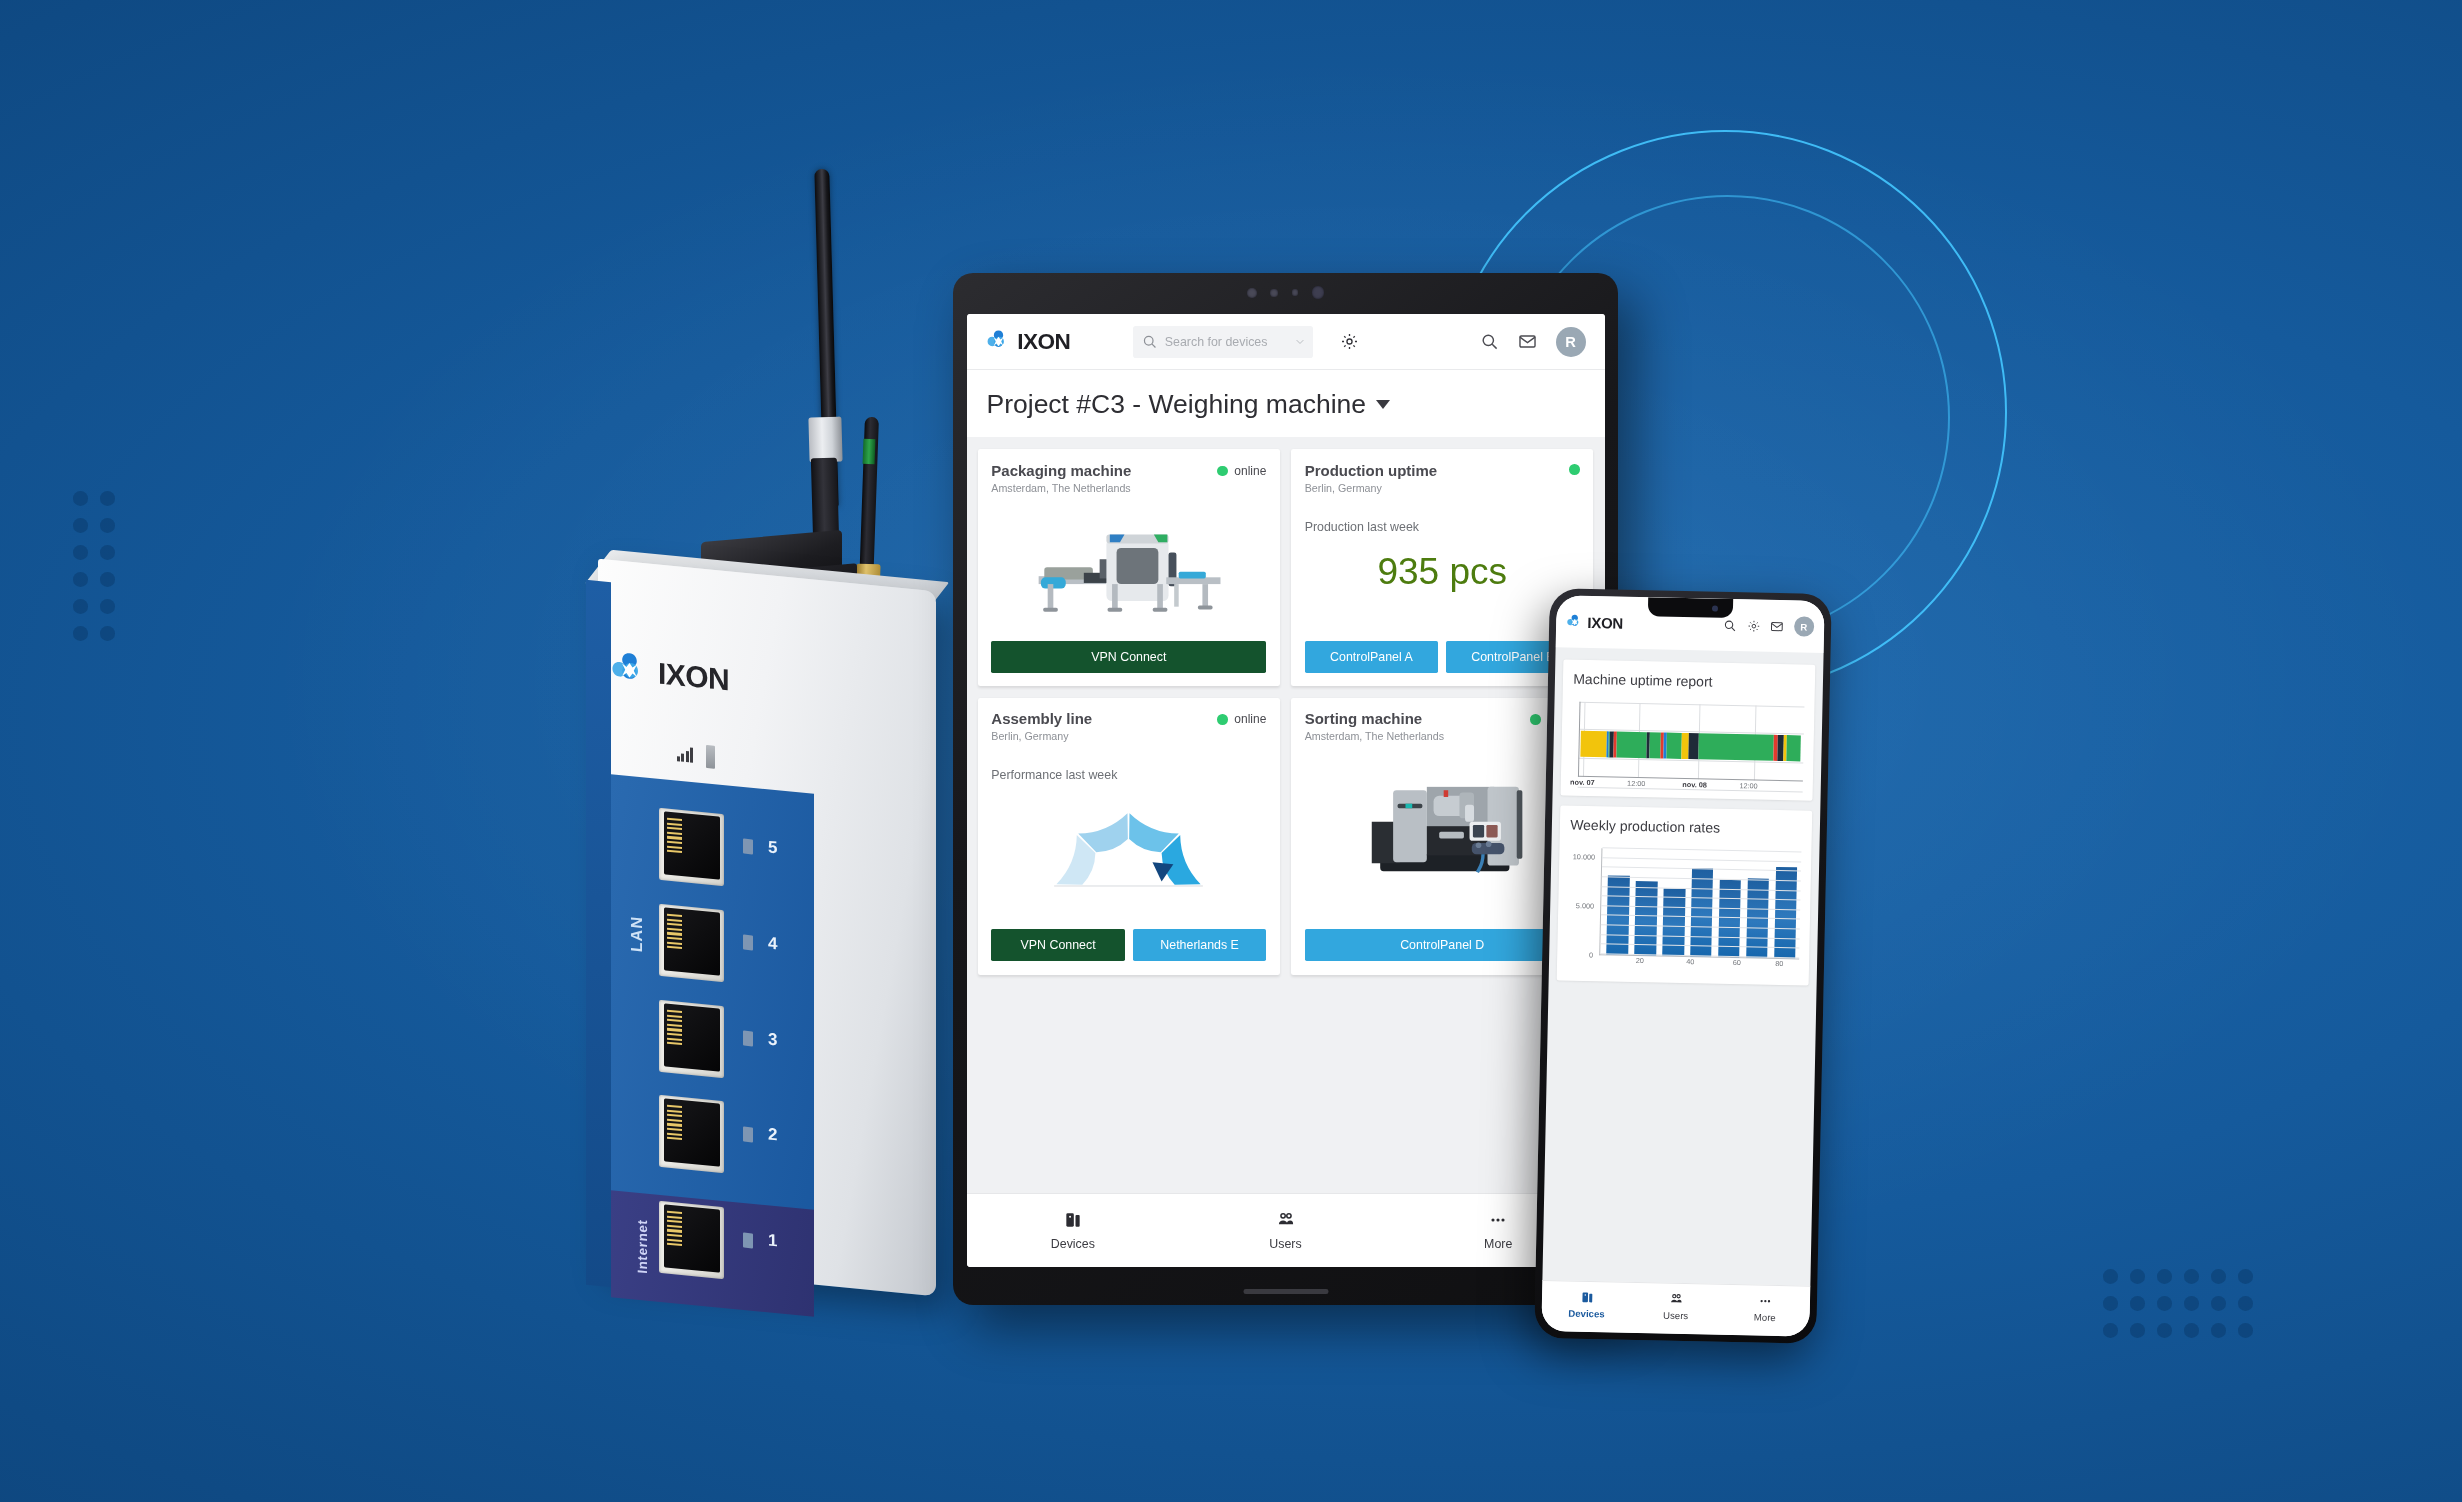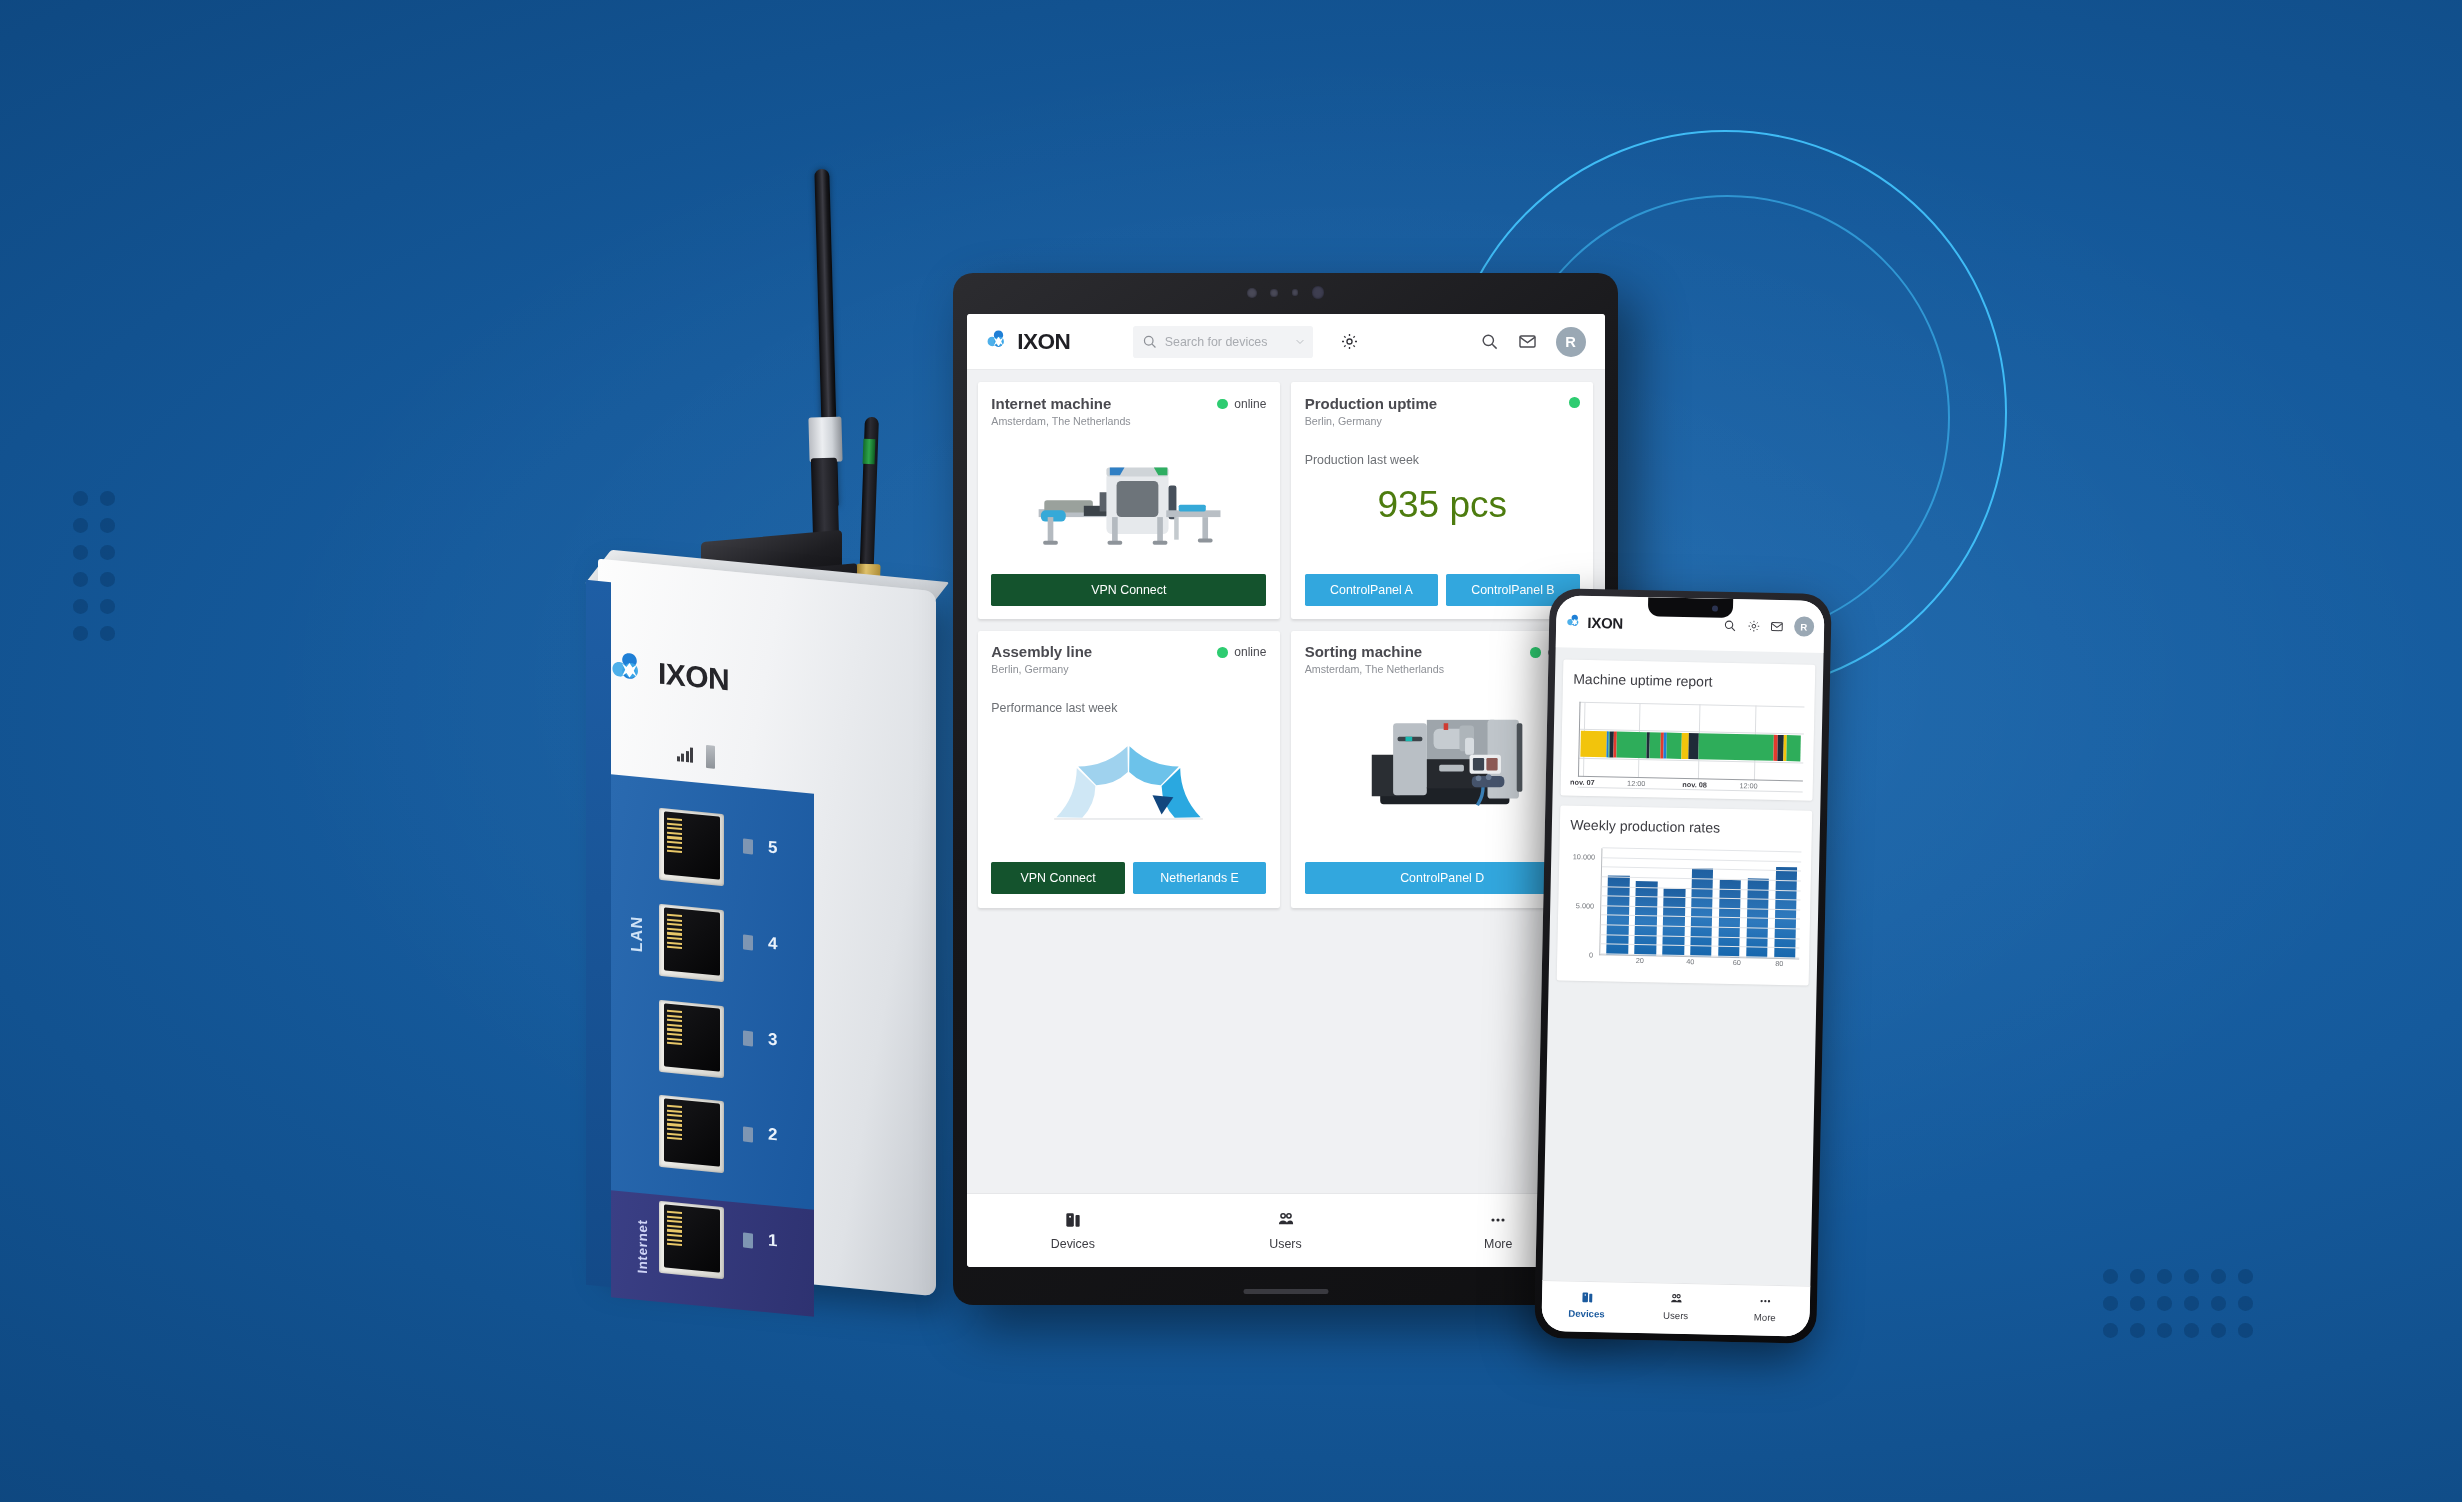--- a/index.html
+++ b/index.html
@@ -493,27 +493,33 @@
         <span>
           <svg width="19" height="19" viewBox="0 0 24 24" fill="none" stroke="#4c4c52" stroke-width="1.8">
             <rect x="2.5" y="5" width="19" height="14" rx="1.5"></rect>
               <path d="M2.5 6.5L12 13.5 21.5 6.5"></path>
           </svg>
         </span>
         <span class="avatar">R</span>
       </div>
     </div>
 
+    <div class="t-titlebar">
+      <div class="t-title">
+        <span>Project #C3 - Weighing machine</span>
+        <span class="caret"></span>
+      </div>
+    </div>
 
     <div class="t-body">
 
       <div class="card">
         <div class="card-hd">
           <div>
-            <div class="card-name">Internet machine</div>
+            <div class="card-name">Packaging machine</div>
             <div class="card-loc">Amsterdam, The Netherlands</div>
           </div>
           <div class="card-status">
             <span class="dot-on"></span>
             <span class="status-txt">online</span>
           </div>
         </div>
         <div class="mach-img">
           <svg width="192" height="113" viewBox="0 0 340 200">
             <rect x="10" y="126" width="120" height="14" fill="#b9bfc5"></rect>

